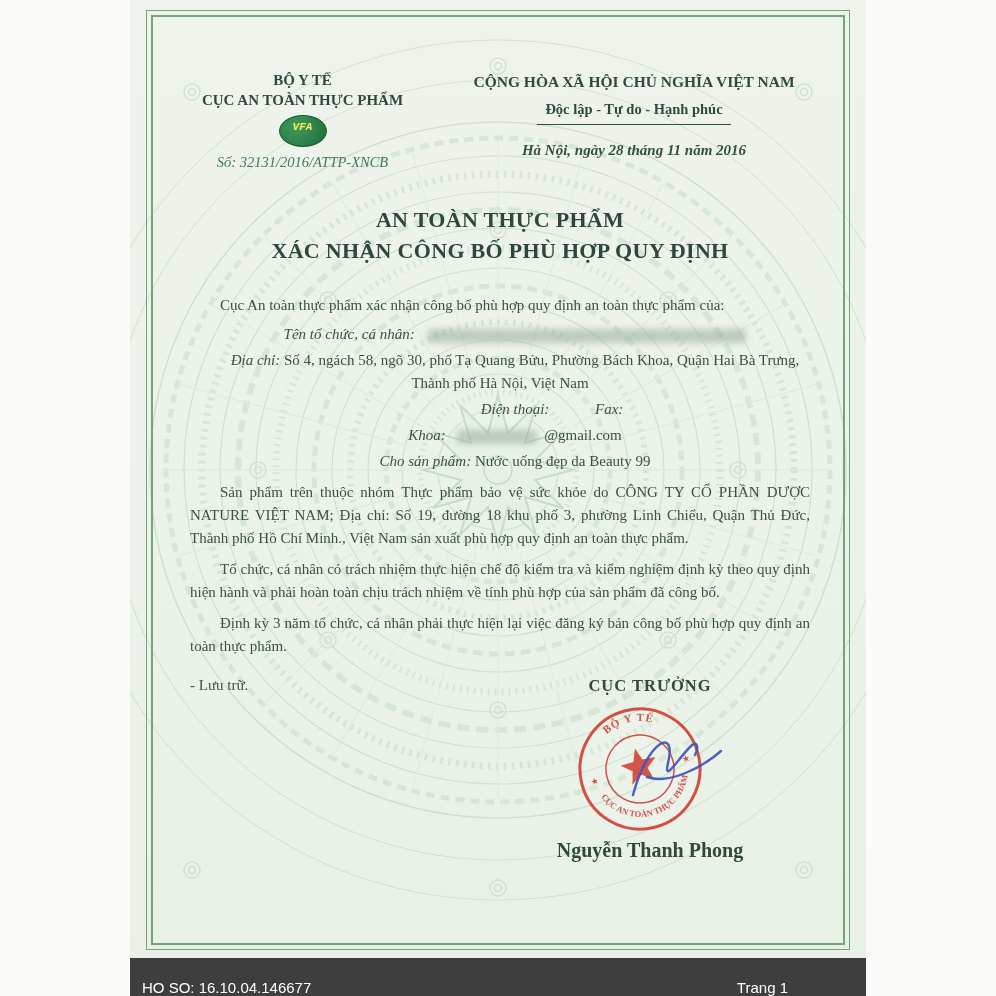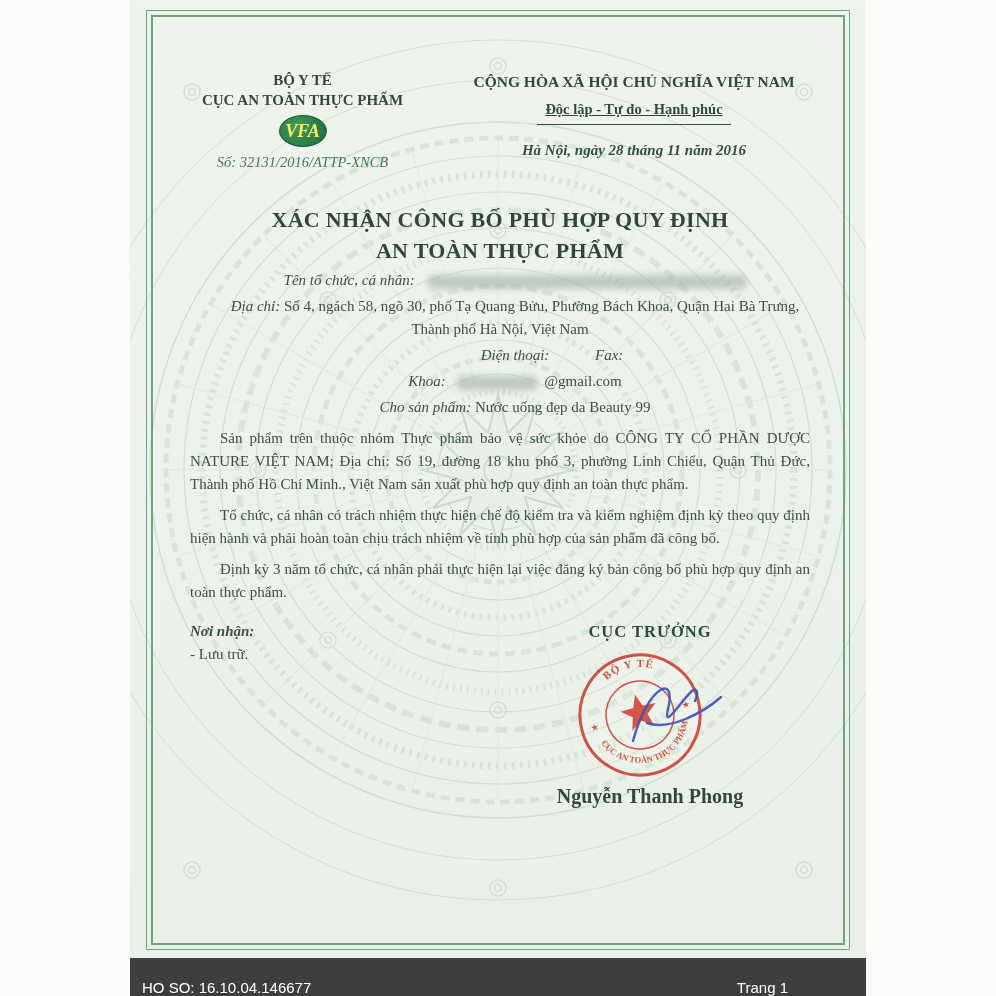--- a/index.html
+++ b/index.html
@@ -37,27 +37,27 @@
   }
   
   .header { display: flex; }
   .h-left { width: 225px; text-align: center; }
   .h-left .ministry, .h-left .department { font-weight: bold; font-size: 15px; line-height: 20px; color: #2f4a3d; }
   .vfa-logo {
     width: 46px; height: 30px; border-radius: 50%;
     background: radial-gradient(circle at 35% 35%, #3f9a5a, #1f6b3a);
     border: 1px solid #175c30;
     margin: 5px auto 4px auto;
-    display: flex; align-items: center; justify-content: center;
-    color: #ffe95c; font-style: italic; font-weight: bold; font-size: 18px;
+    display: flex; justify-content: center;
+    color: #ffe95c; font-style: italic; font-weight: bold; font-size: 11px; font-family: Liberation Mono, monospace;
   }
   .doc-number { font-style: italic; font-size: 14.5px; color: #3f7a50; margin-top: 2px; }
   .h-right { width: 352px; margin-left: auto; text-align: center; }
   .country { font-weight: bold; font-size: 15.5px; color: #2f4a3d; }
-  .motto { font-weight: bold; font-size: 14.5px; color: #2f4a3d; display: inline-block; border-bottom: 1.5px solid #33503f; padding: 2px 8px 3px 8px; margin-top: 3px; text-decoration: underline; }
+  .motto { font-weight: bold; font-size: 14.5px; color: #2f4a3d; display: inline-block; border-bottom: 1.5px solid #33503f; padding: 2px 8px 3px 8px; margin-top: 3px; }
   .dateline { font-style: italic; font-weight: bold; font-size: 15px; margin-top: 14px; color: #33503f; }
   
   .doc-title { text-align: center; margin-top: 30px; font-weight: bold; font-size: 22px; line-height: 31px; color: #2e463b; letter-spacing: 0.3px; }
   
   .intro { margin: 28px 0 6px 0; text-indent: 30px; }
   .field { margin: 3px 0; text-indent: 30px; text-align: center; }
   .field .lbl { font-style: italic; }
   .phone-line { position: relative; }
   .fax-lbl { position: absolute; left: 375px; font-style: italic; }
   .redact { display: inline-block; height: 14px; background: #9fb0a6; border-radius: 3px; filter: blur(3px); opacity: .6; vertical-align: middle; }
@@ -183,24 +183,25 @@
         </div>
       </div>
       <div class="h-right">
         <div class="country">CỘNG HÒA XÃ HỘI CHỦ NGHĨA VIỆT NAM</div>
         <div><span class="motto">Độc lập - Tự do - Hạnh phúc</span></div>
         <div class="dateline">Hà Nội, ngày 28 tháng 11 năm 2016</div>
       </div>
     </div>
 
     <div class="doc-title">
+      <div>AN TOÀN THỰC PHẨM</div>
       <div>XÁC NHẬN CÔNG BỐ PHÙ HỢP QUY ĐỊNH</div>
-      <div>AN TOÀN THỰC PHẨM</div>
     </div>
 
+    <p class="intro">Cục An toàn thực phẩm xác nhận công bố phù hợp quy định an toàn thực phẩm của:</p>
 
     <p class="field">
       <span class="lbl">Tên tổ chức, cá nhân:</span>
       <span class="redact org"></span>
     </p>
 
     <p class="field">
       <span class="lbl">Địa chỉ:</span>
       <span>Số 4, ngách 58, ngõ 30, phố Tạ Quang Bửu, Phường Bách Khoa, Quận Hai Bà Trưng, Thành phố Hà Nội, Việt Nam</span>
     </p>
@@ -220,21 +221,20 @@
       <span class="lbl">Cho sản phẩm:</span>
       <span>Nước uống đẹp da Beauty 99</span>
     </p>
 
     <p class="para">Sản phẩm trên thuộc nhóm Thực phẩm bảo vệ sức khỏe do CÔNG TY CỔ PHẦN DƯỢC NATURE VIỆT NAM; Địa chỉ: Số 19, đường 18 khu phố 3, phường Linh Chiểu, Quận Thủ Đức, Thành phố Hồ Chí Minh., Việt Nam sản xuất phù hợp quy định an toàn thực phẩm.</p>
     <p class="para">Tổ chức, cá nhân có trách nhiệm thực hiện chế độ kiểm tra và kiểm nghiệm định kỳ theo quy định hiện hành và phải hoàn toàn chịu trách nhiệm về tính phù hợp của sản phẩm đã công bố.</p>
     <p class="para">Định kỳ 3 năm tổ chức, cá nhân phải thực hiện lại việc đăng ký bản công bố phù hợp quy định an toàn thực phẩm.</p>
 
     <div class="footer">
       <div class="recipients">
-        <div class="r-title">Nơi nhận:</div>
         <div class="r-item">- Lưu trữ.</div>
       </div>
       <div class="signblock">
         <div class="signer-title">CỤC TRƯỞNG</div>
         <svg class="seal-wrap" width="210" height="142" viewBox="0 0 210 142" style="margin:0 auto;">
           <defs>
             <path id="sealTop" d="M 49.9,55.6 A 48,48 0 0 1 140.1,55.6"></path>
             <path id="sealBot" d="M 49.9,88.4 A 48,48 0 0 0 140.1,88.4"></path>
           </defs>
           <g transform="rotate(-14 95 72)" opacity="0.88">

